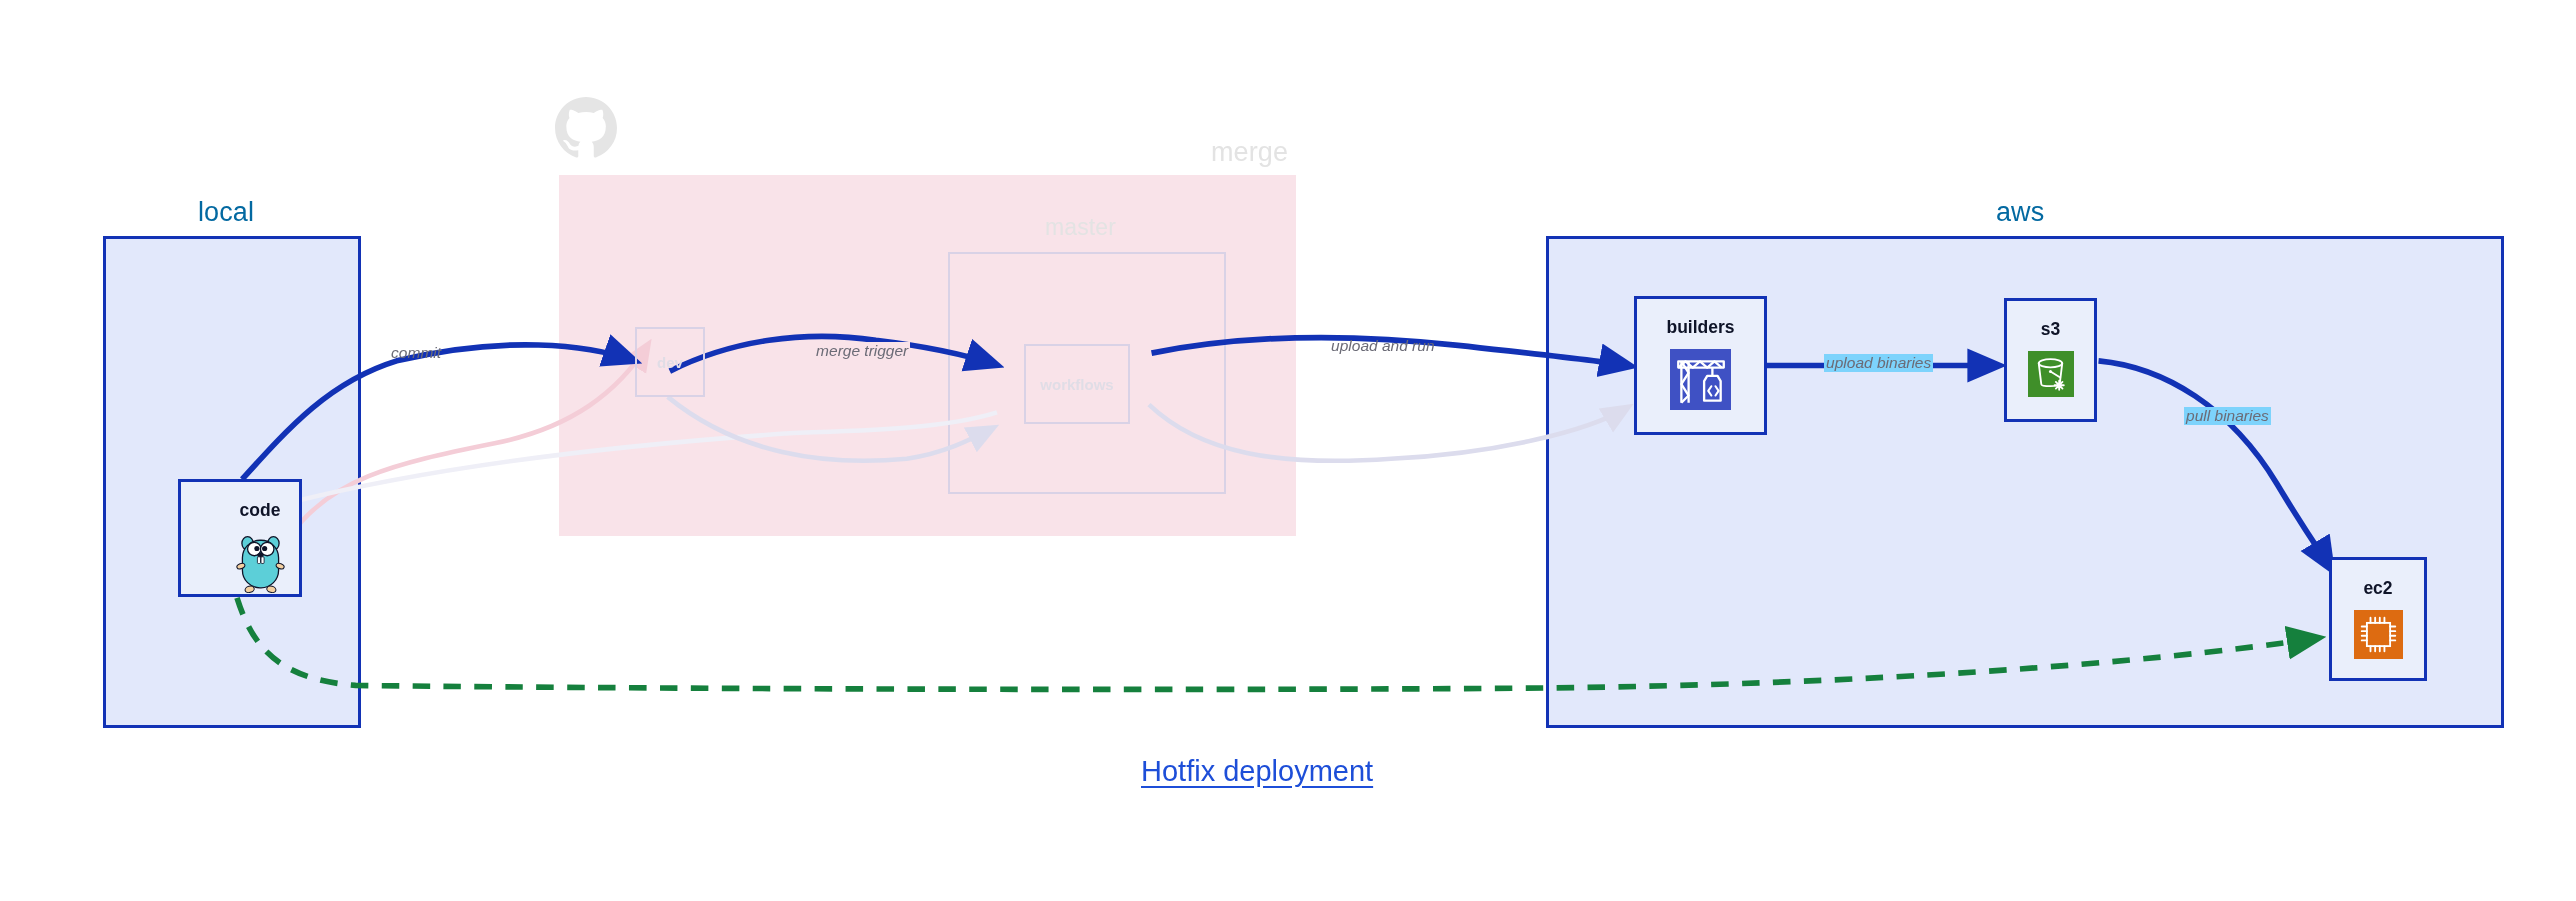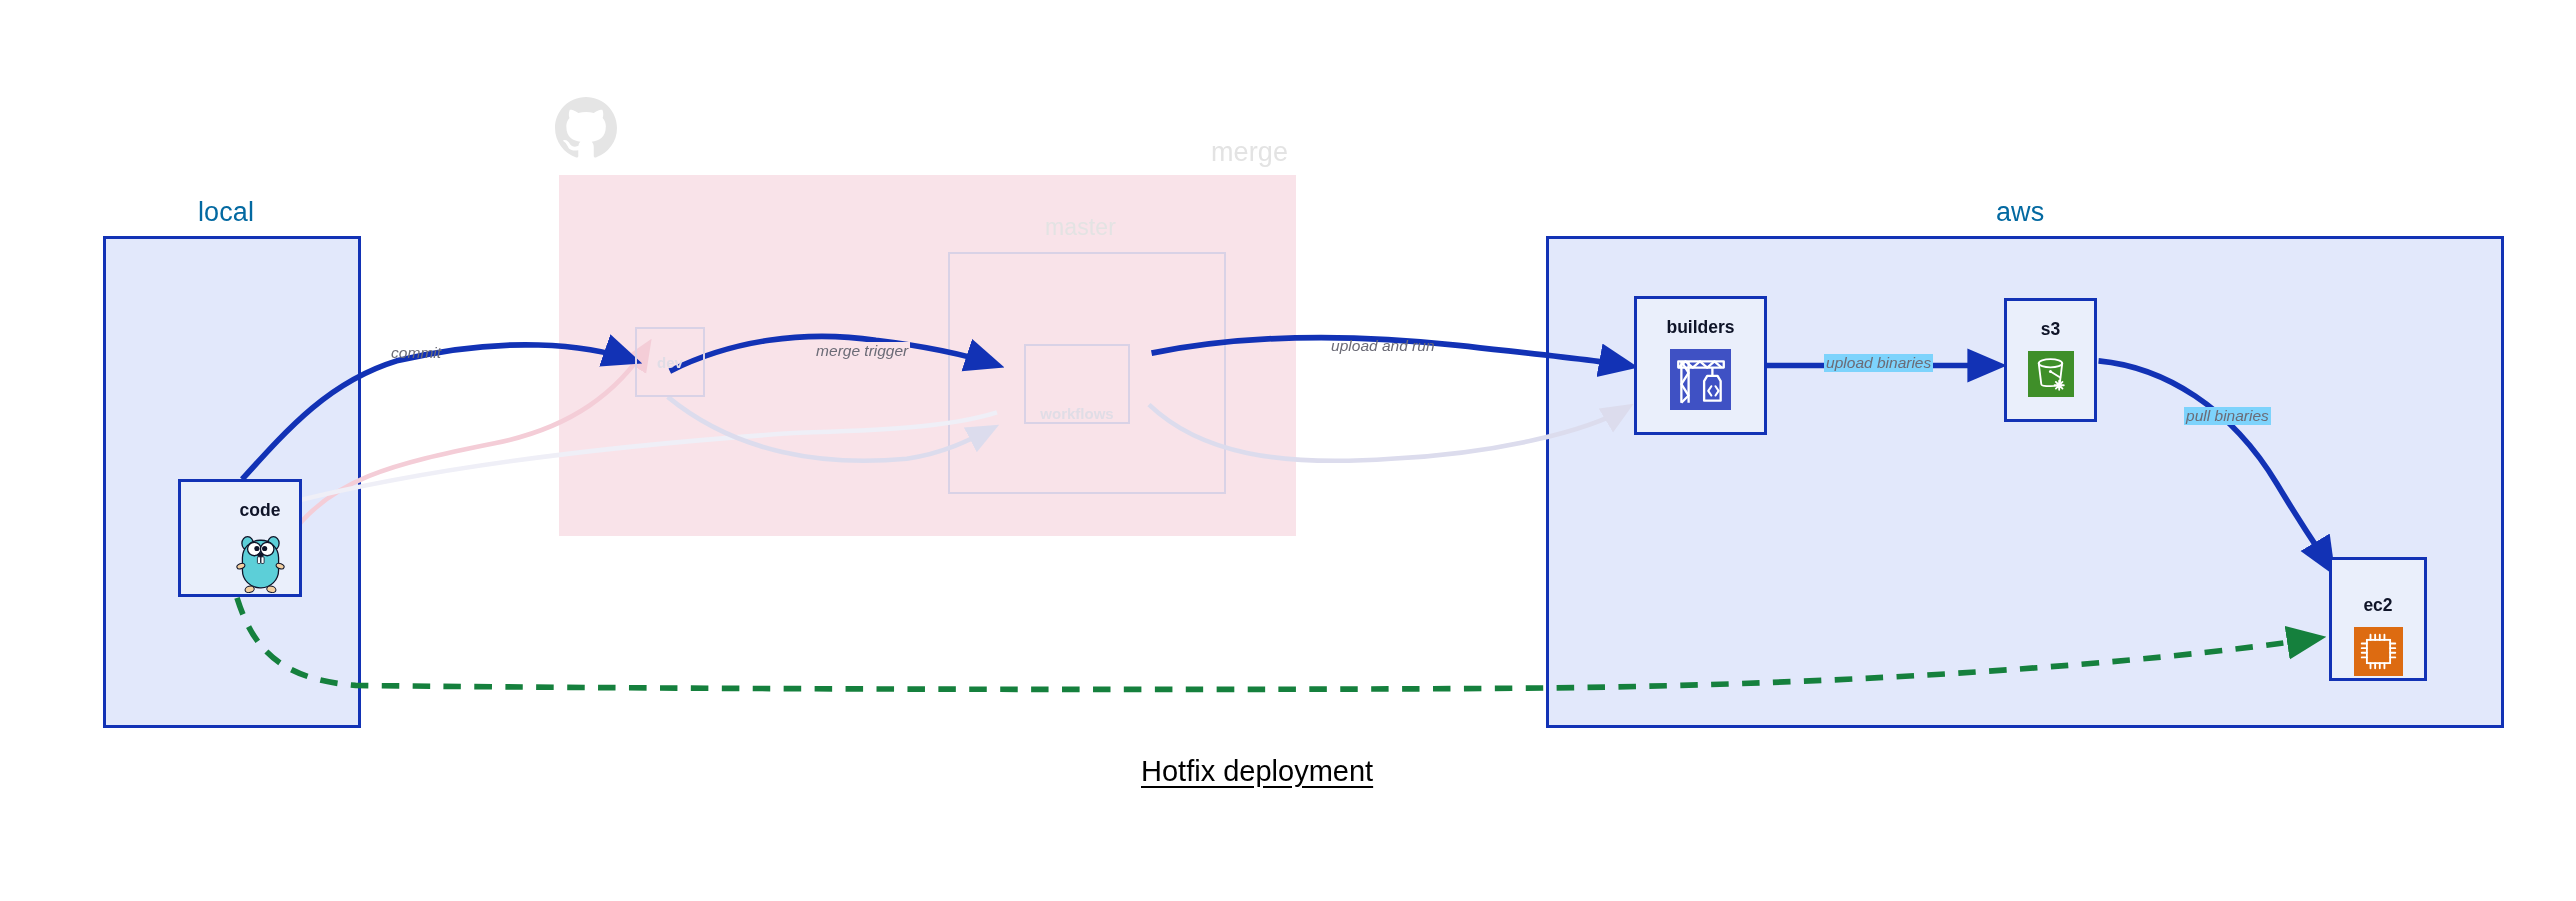--- a/index.html
+++ b/index.html
@@ -96,21 +96,21 @@
     padding: 0 2.1px;
   }
   .edge-label.on-pink { background: #f9e3e9; }
   .edge-label.on-blue { background: #7dd3fc; }
   .edge-label.nobg { background: transparent; }
 
   
   .diagram-title {
     position: absolute;
     font-size: 29px;
-    color: #000000;
+    color: #1d4ed8;
     text-decoration: underline;
     text-underline-offset: 5.2px;
     white-space: nowrap;
   }
 
   svg.edges {
     position: absolute;
     left: 0;
     top: 0;
     width: 2604px;
@@ -204,21 +204,21 @@
         <ellipse cx="34" cy="111" rx="9" ry="6" fill="#f4d0a0" stroke="#0f1428" stroke-width="2" transform="rotate(-15 34 111)"></ellipse>
         <ellipse cx="76" cy="111" rx="9" ry="6" fill="#f4d0a0" stroke="#0f1428" stroke-width="2" transform="rotate(15 76 111)"></ellipse>
       </svg>
     </div>
   </div>
 
   <div class="node ghost" style="left:635px; top:327px; width:70px; height:70px;">
     <div class="node-label">dev</div>
   </div>
 
-  <div class="node ghost" style="left:1024px; top:344px; width:106px; height:80px;justify-content:flex-end;">
+  <div class="node ghost" style="left:1024px; top:344px; width:106px; height:80px;">
     <div class="node-label">workflows</div>
   </div>
 
   <div class="node" style="left:1634px; top:296px; width:133px; height:139px;">
     <div class="node-label">builders</div>
     <div class="node-icon">
       <svg width="61" height="61" viewBox="0 0 118 118">
         <rect x="0" y="0" width="118" height="118" fill="#3f51c4"></rect>
         <g fill="none" stroke="#ffffff" stroke-width="4.5" stroke-linejoin="round">
 
@@ -253,21 +253,21 @@
 
           <path d="M44 40 L63 52"></path>
           <circle cx="44" cy="40" r="3" fill="#ffffff" stroke="none"></circle>
 
           <path d="M61 58 L61 76 M52 67 L70 67 M54.5 60.5 L67.5 73.5 M67.5 60.5 L54.5 73.5"></path>
         </g>
       </svg>
     </div>
   </div>
 
-  <div class="node" style="left:2329px; top:557px; width:98px; height:124px;justify-content:flex-end;">
+  <div class="node" style="left:2329px; top:557px; width:98px; height:124px;">
     <div class="node-label">ec2</div>
     <div class="node-icon">
       <svg width="49" height="49" viewBox="0 0 95 95">
         <rect x="0" y="0" width="95" height="95" fill="#dd6b11"></rect>
         <g fill="none" stroke="#ffffff" stroke-width="3.6" stroke-linecap="round">
           <rect x="25" y="25" width="45" height="45"></rect>
           <path d="M32 25 L32 15 M41 25 L41 15 M50 25 L50 15 M59 25 L59 15"></path>
           <path d="M32 70 L32 80 M41 70 L41 80 M50 70 L50 80 M59 70 L59 80"></path>
           <path d="M25 32 L15 32 M25 41 L15 41 M25 50 L15 50 M25 59 L15 59"></path>
           <path d="M70 32 L80 32 M70 41 L80 41 M70 50 L80 50 M70 59 L80 59"></path>

